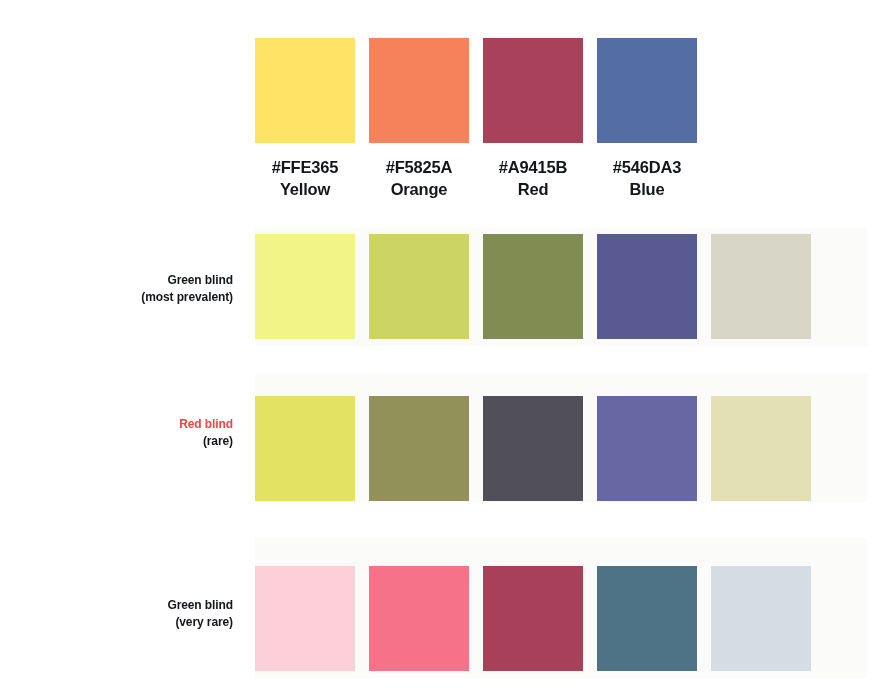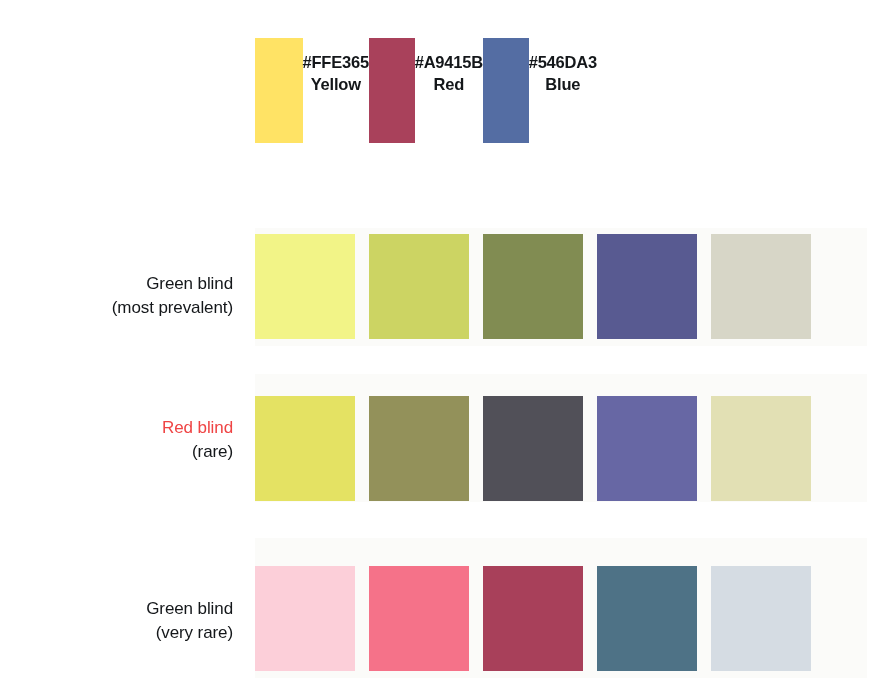--- a/index.html
+++ b/index.html
@@ -46,41 +46,42 @@
     width: 255px;
     flex: 0 0 255px;
     box-sizing: border-box;
     padding-right: 22px;
     text-align: right;
     position: relative;
     z-index: 2;
   }
 
   .label-text {
-    font-size: 17px;
-    font-weight: normal;
+    font-size: 12px;
+    font-weight: bold;
     color: #14171a;
     line-height: 1.42;
     letter-spacing: -0.1px;
     display: block;
     text-align: right;
   }
 
   .swatch-strip {
     flex: 1 1 auto;
     display: flex;
     flex-direction: row;
     position: relative;
     z-index: 2;
   }
 
   .swatch-cell {
     width: 114px;
     flex: 0 0 114px;
     display: flex;
+    flex-direction: column;
     align-items: flex-start;
   }
 
   .swatch {
     width: 100px;
     height: 105px;
     display: block;
   }
 
   .swatch-caption {
@@ -120,20 +121,27 @@
     <div class="swatch-strip">
 
       <div class="swatch-cell">
         <span class="swatch" style="background-color:#FFE365;"></span>
         <div class="swatch-caption" style="color: rgb(20, 23, 26);">
           <span class="hexline">#FFE365</span>
           <span class="nameline">Yellow</span>
         </div>
       </div>
 
+      <div class="swatch-cell">
+        <span class="swatch" style="background-color:#F5825A;"></span>
+        <div class="swatch-caption" style="color: rgb(20, 23, 26);">
+          <span class="hexline">#F5825A</span>
+          <span class="nameline">Orange</span>
+        </div>
+      </div>
 
       <div class="swatch-cell">
         <span class="swatch" style="background-color:#A9415B;"></span>
         <div class="swatch-caption" style="color: rgb(20, 23, 26);">
           <span class="hexline">#A9415B</span>
           <span class="nameline">Red</span>
         </div>
       </div>
 
       <div class="swatch-cell">

